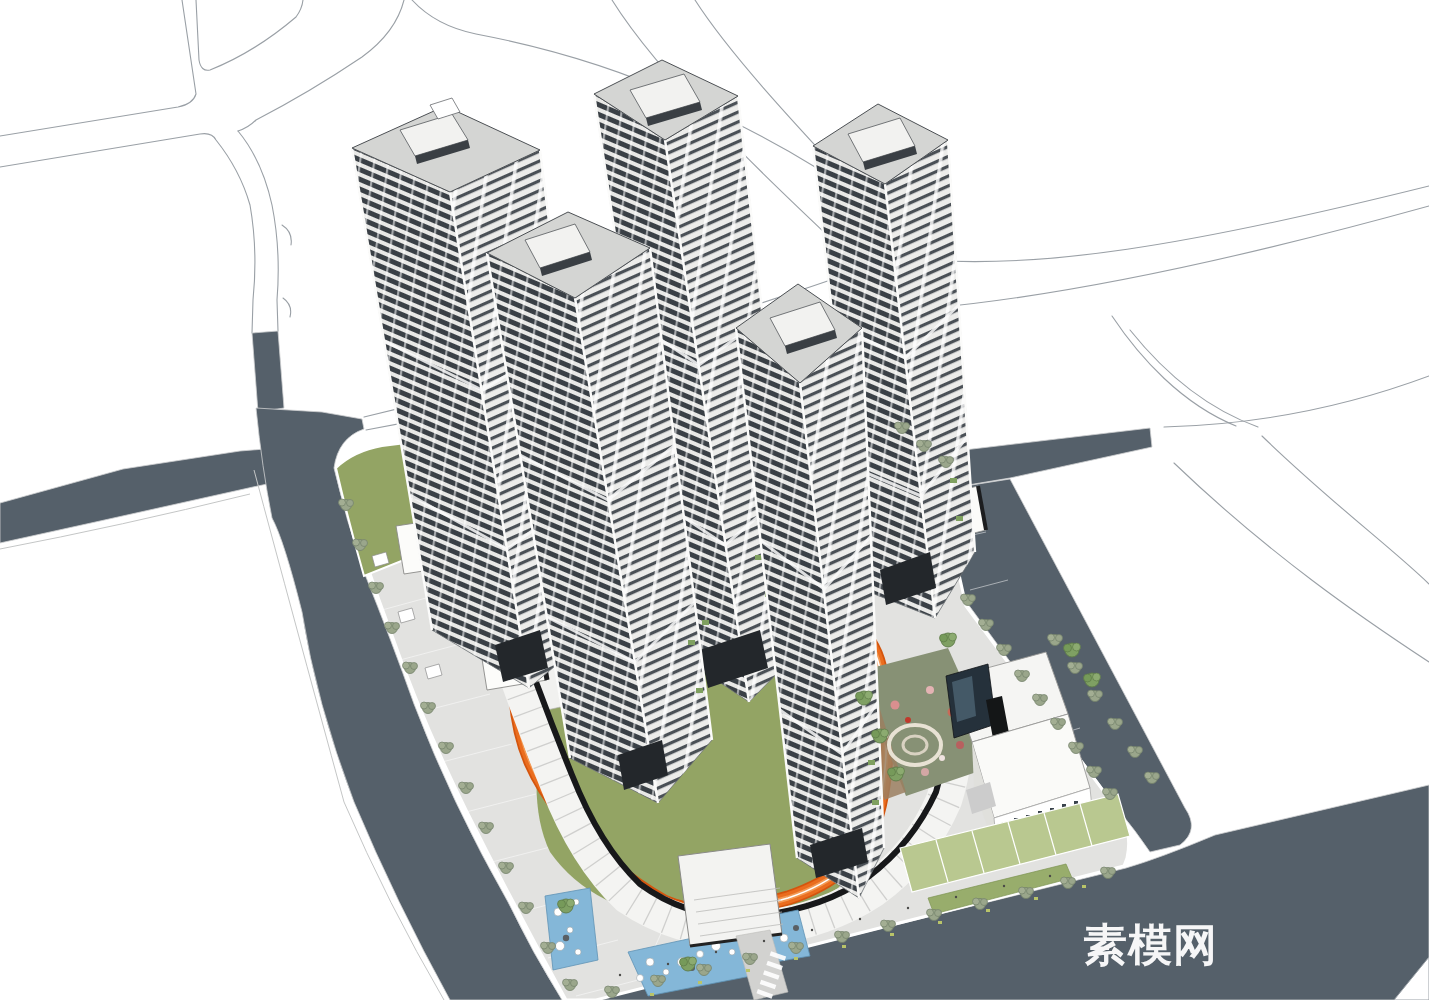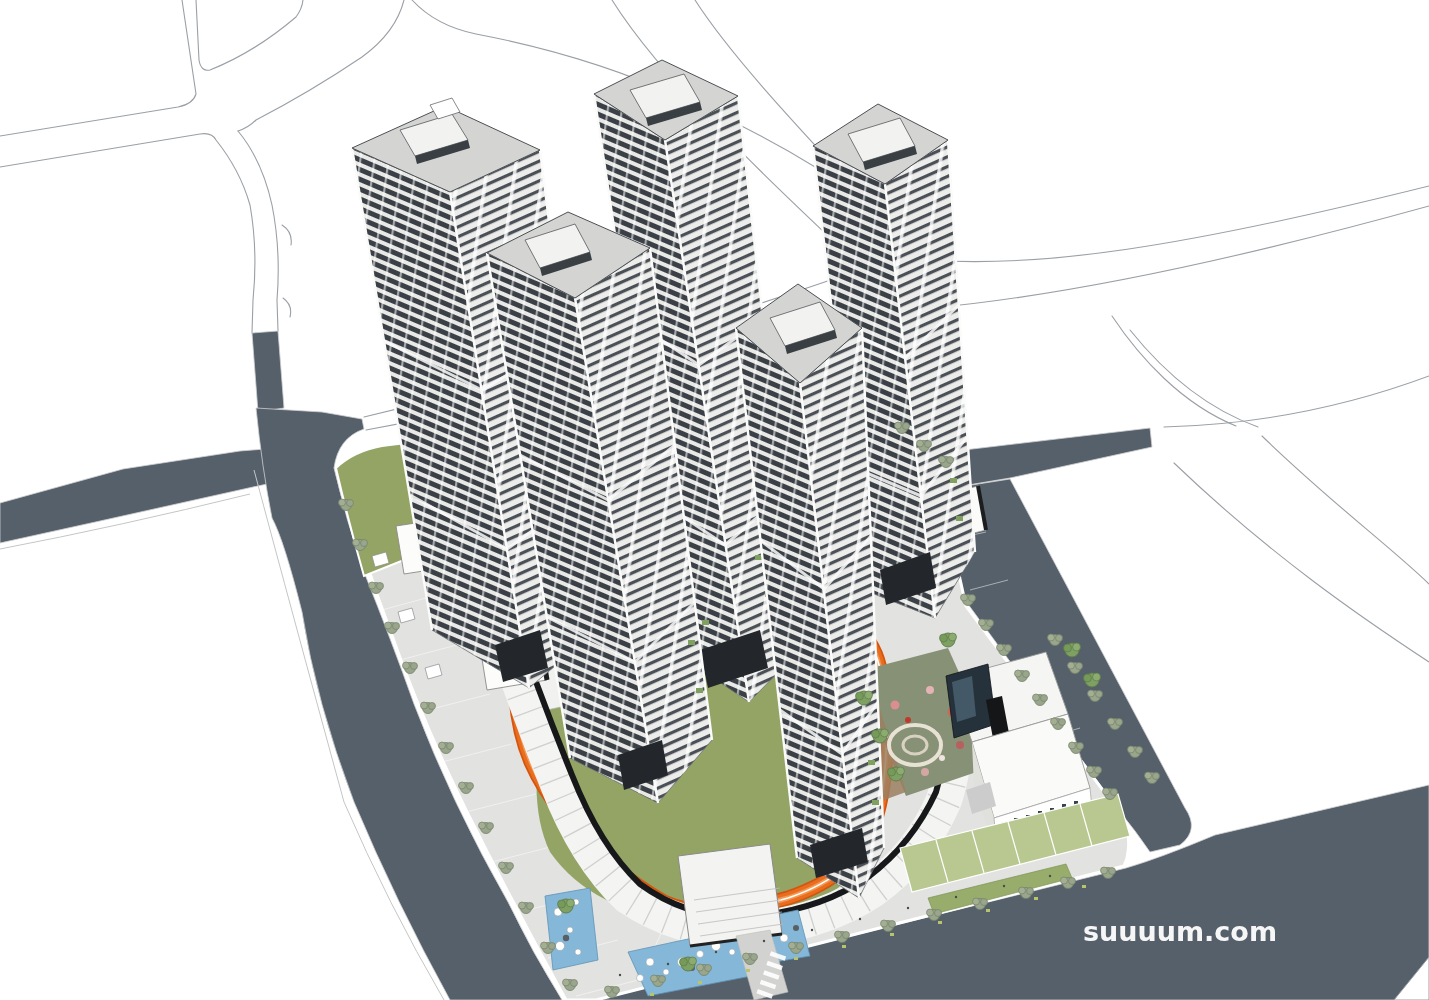--- a/index.html
+++ b/index.html
@@ -385,15 +385,15 @@
     <rect x="842" y="945" width="4" height="3"></rect>
         <rect x="890" y="933" width="4" height="3"></rect>
     <rect x="938" y="921" width="4" height="3"></rect>
         <rect x="986" y="909" width="4" height="3"></rect>
     <rect x="1034" y="897" width="4" height="3"></rect>
         <rect x="1082" y="885" width="4" height="3"></rect>
   </g>
 </svg>
 
 <div class="watermark">
-      <span class="latin">suuuum.com</span>
+  <span class="cn">素模网</span>
 </div>
 </div>
 
 </body></html>

